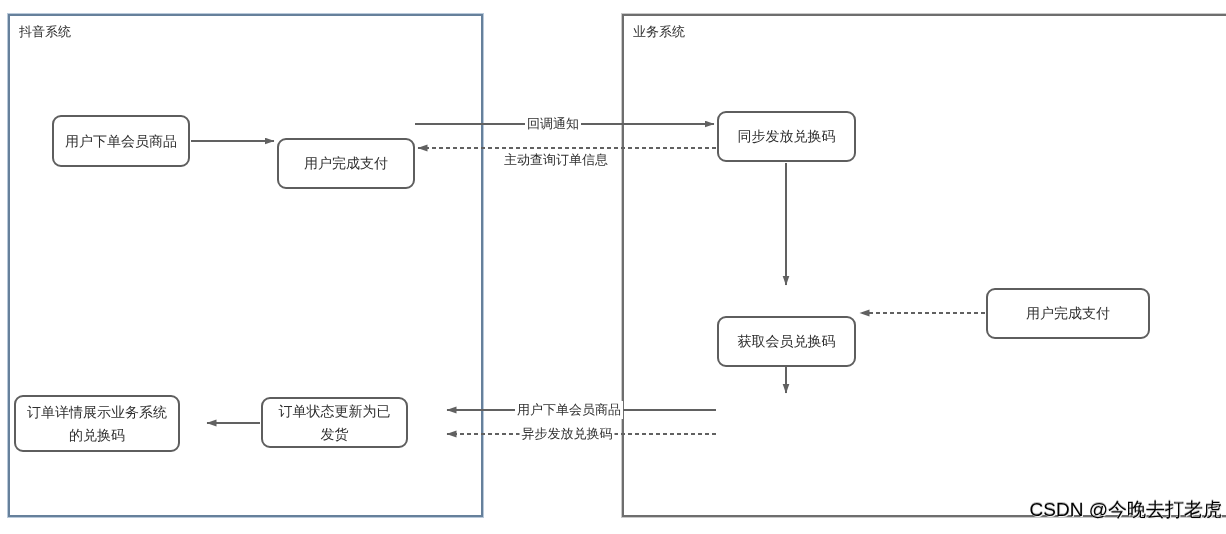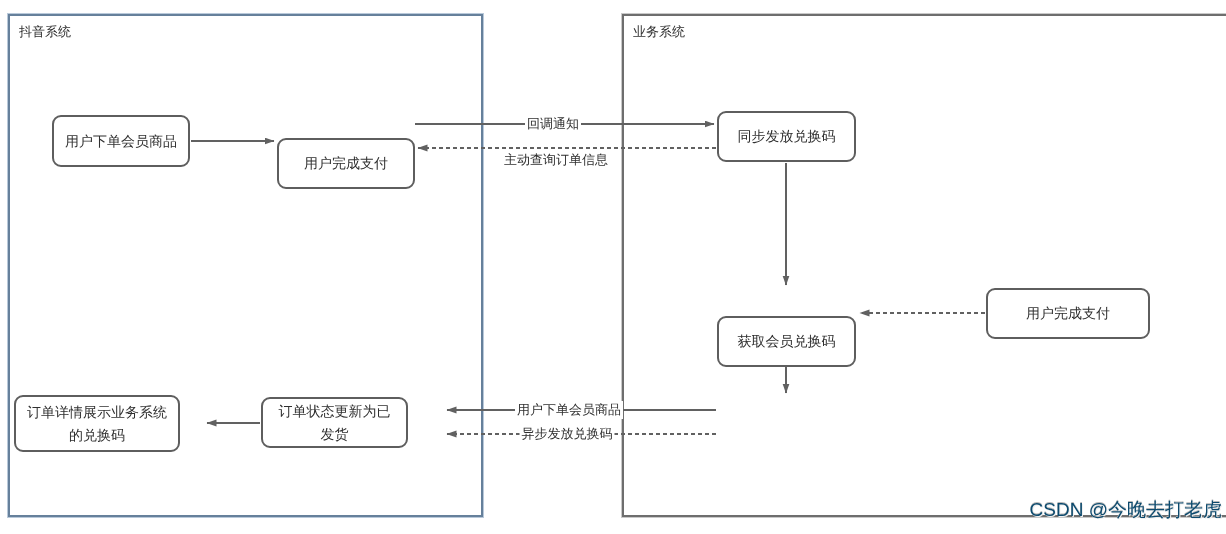--- a/index.html
+++ b/index.html
@@ -73,21 +73,21 @@
     white-space: nowrap;
   }
   .l-callback   { left: 553px; top: 124px; }
   .l-query      { left: 556px; top: 160px; }
   .l-sync-issue { left: 569px; top: 410px; }
   .l-async-issue{ left: 567px; top: 434px; }
   .watermark {
     position: absolute;
     right: 4px; top: 497px;
     font-size: 19px;
-    color: #0c4a6e;
+    color: #000000;
     text-shadow: 1px 1px 0 #efefef, 0 -1px 0 #b8b8b8;
     white-space: nowrap;
     z-index: 5;
   }
 </style>
 </head>
 <body>
 
 <div class="canvas">
 

